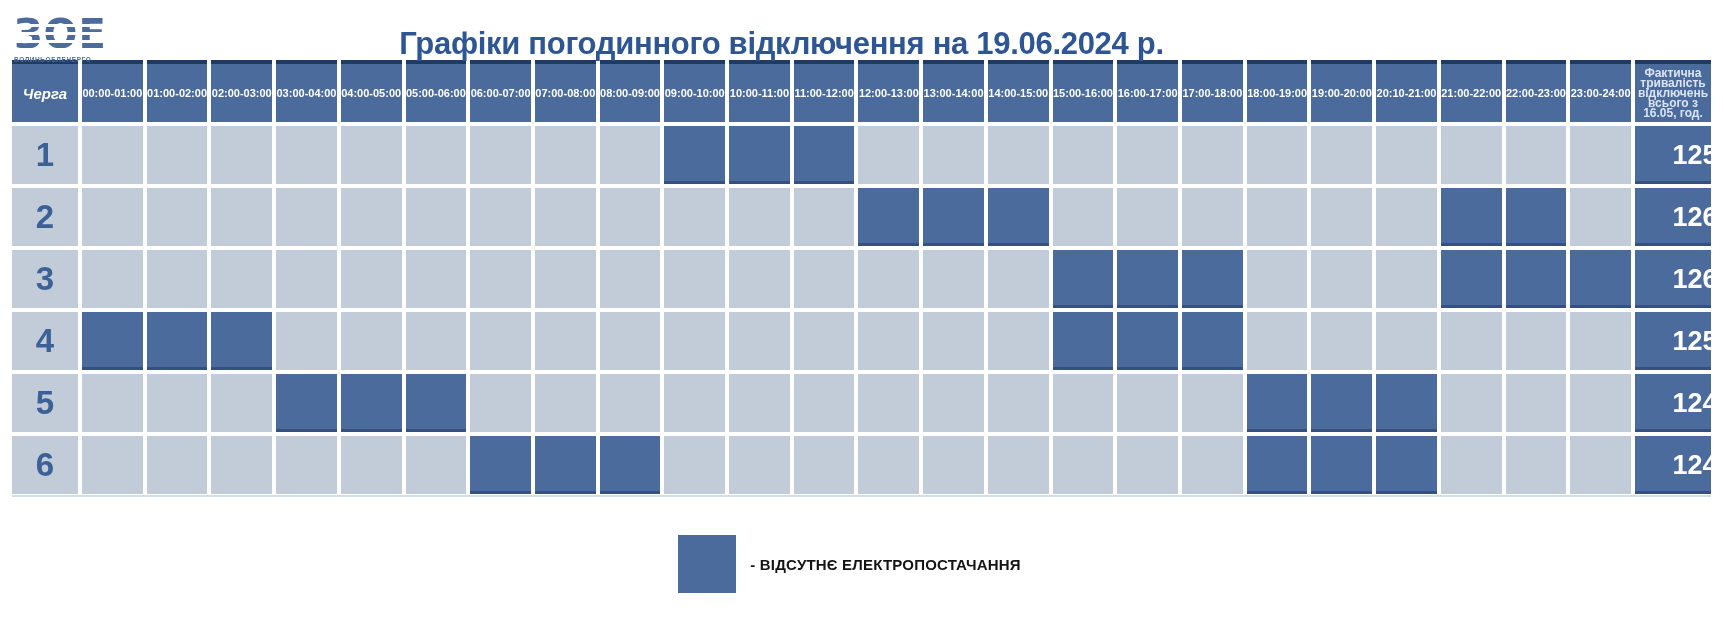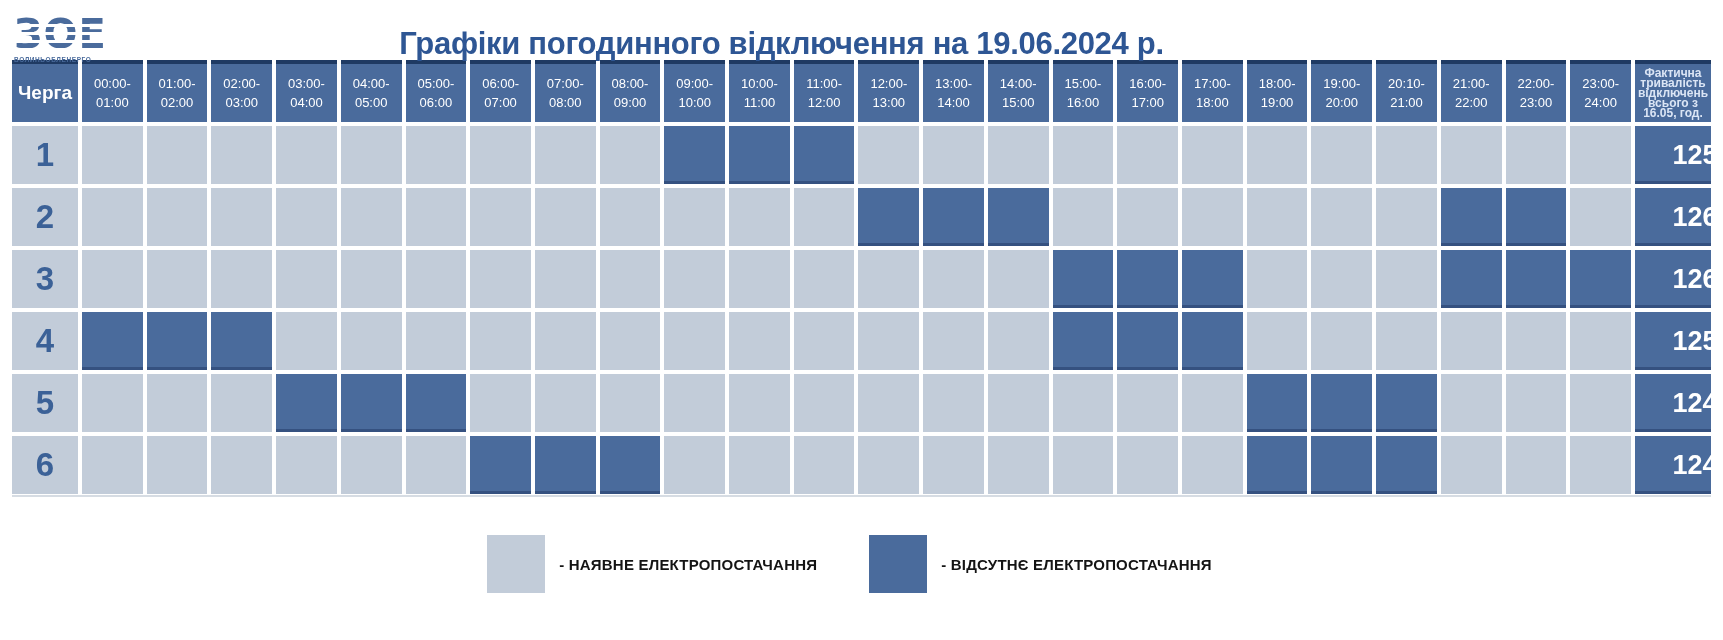--- a/index.html
+++ b/index.html
@@ -37,22 +37,22 @@
     gap:4px;
     border-bottom:2px solid #d6dce3;
     padding-bottom:1px;
   }
   .schedule > div{box-sizing:border-box;display:flex;align-items:center;justify-content:center;}
   .hcell{
     background:var(--c-outage,#4a6b9c);
     border-top:4px solid var(--c-navy,#1f3a63);
     color:#ffffff;text-align:center;
   }
-  .queue-h{font-size:19px;font-weight:bold;}
-  .time-h{flex-direction:column;font-size:13px;font-weight:normal;line-height:19px;}
+  .queue-h{font-size:15px;font-weight:bold;font-style:italic;}
+  .time-h{flex-direction:row;font-size:11px;font-weight:bold;line-height:19px;}
   .time-h span{display:block;}
   .totals-h{
     font-size:12px;font-weight:bold;line-height:10px;color:#dbe5f5;
     text-align:center;padding:2px 3px;
   }
   .ncell{
     background:var(--c-available,#c2ccd9);
     color:#3b6197;font-size:33px;font-weight:bold;
   }
   .cell.avail{background:var(--c-available,#c2ccd9);}
@@ -341,21 +341,17 @@
       <div class="cell outage"></div>
       <div class="cell outage"></div>
       <div class="cell avail"></div>
       <div class="cell avail"></div>
       <div class="cell avail"></div>
       <div class="tcell">124</div>
     </div>
 
   <div class="legend">
     <div class="legend-item">
-      <span class="swatch light"></span>
-      <span class="legend-label">- НАЯВНЕ ЕЛЕКТРОПОСТАЧАННЯ</span>
-    </div>
-    <div class="legend-item">
       <span class="swatch dark"></span>
       <span class="legend-label">- ВІДСУТНЄ ЕЛЕКТРОПОСТАЧАННЯ</span>
     </div>
   </div>
 </div>
 
 </body></html>

